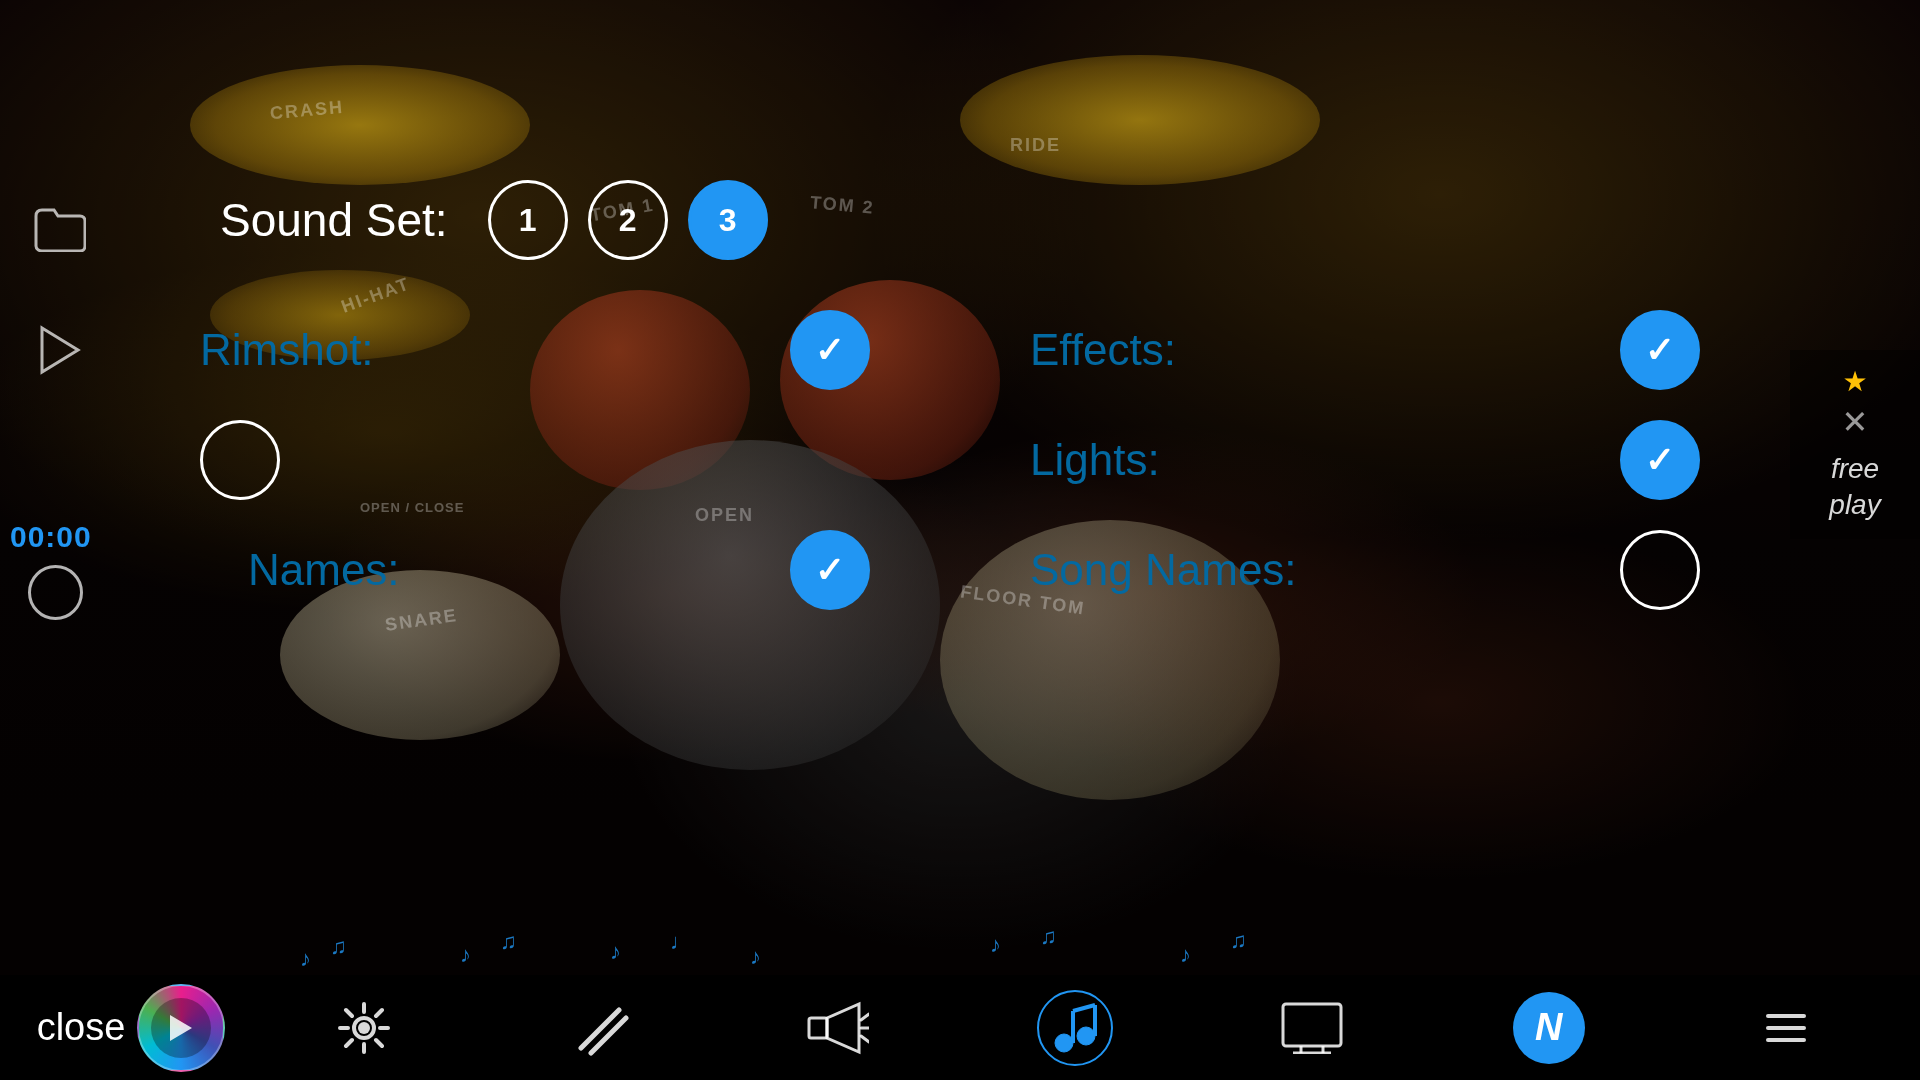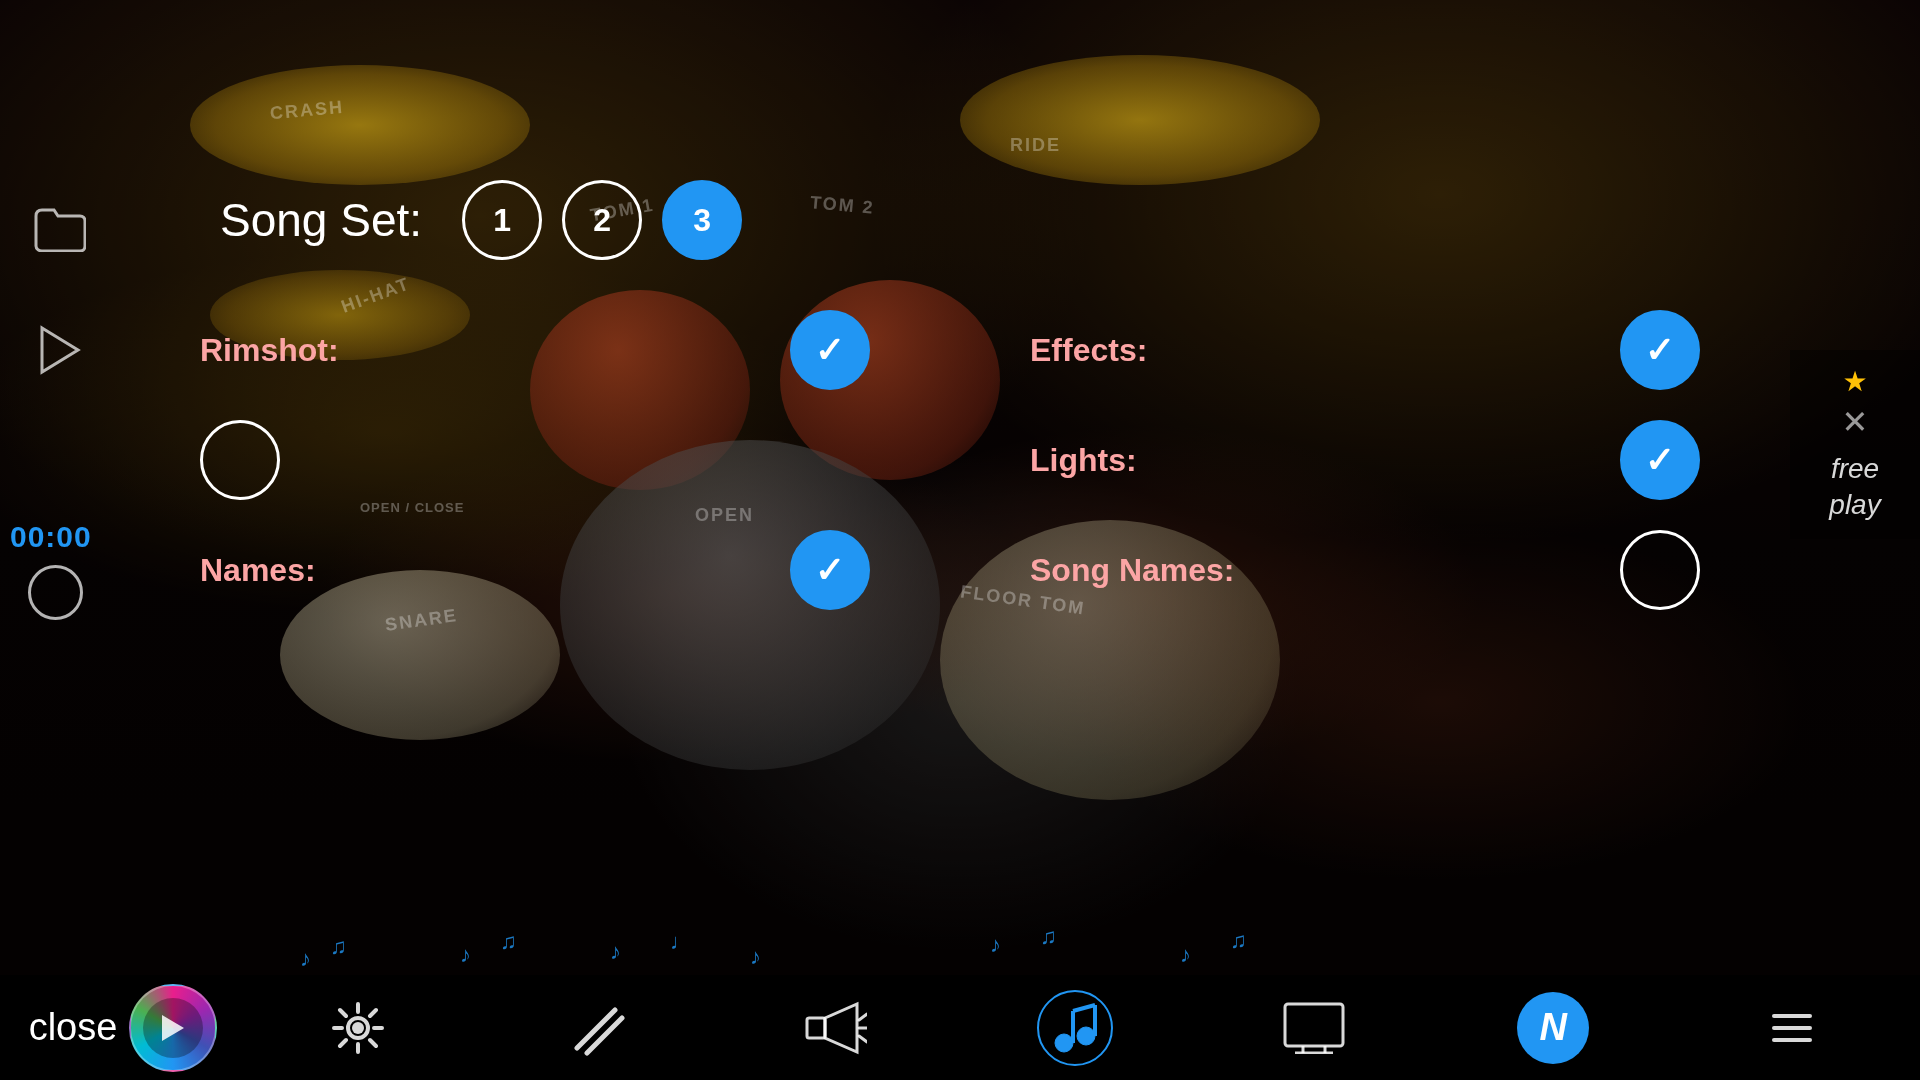--- a/index.html
+++ b/index.html
@@ -192,23 +192,23 @@
     }
 
     .setting-row {
       display: flex;
       align-items: center;
       justify-content: space-between;
       padding-right: 60px;
     }
 
     .setting-label {
-      color: #fca5a5;
-      font-size: 32px;
-      font-weight: 700;
+      color: #0369a1;
+      font-size: 44px;
+      font-weight: 400;
     }
 
     .toggle-circle {
       width: 80px;
       height: 80px;
       border-radius: 50%;
       border: 3px solid white;
       background: transparent;
       display: flex;
       align-items: center;
@@ -315,21 +315,21 @@
     .bottom-toolbar {
       position: absolute;
       bottom: 0;
       left: 0;
       right: 0;
       height: 105px;
       background: rgba(0,0,0,0.85);
       z-index: 20;
       display: flex;
       align-items: flex-start;
-      padding: 0 8px;
+      padding: 0 16px;
       gap: 0;
     }
 
     .toolbar-play-free {
       width: 88px;
       height: 88px;
       border-radius: 50%;
       overflow: hidden;
       margin-right: 30px;
       cursor: pointer;
@@ -459,42 +459,42 @@
   </div>
 </div>
 
 <div class="timer-display">00:00</div>
 
 <div class="record-btn"></div>
 
 <div class="settings-panel">
 
   <div class="sound-set-row">
-    <span class="sound-set-label">Song Set:</span>
+    <span class="sound-set-label">Sound Set:</span>
     <div class="sound-set-buttons">
       <button class="sound-set-btn">1</button>
       <button class="sound-set-btn">2</button>
       <button class="sound-set-btn active">3</button>
     </div>
   </div>
 
   <div class="settings-grid">
 
     <div>
       <div class="setting-row">
         <span class="setting-label">Rimshot:</span>
         <div class="toggle-circle checked">
           <span class="checkmark">✓</span>
         </div>
       </div>
       <div class="setting-row" style="margin-top:30px;">
         <div class="toggle-circle">
         </div>
       </div>
-      <div class="setting-row" style="margin-top:30px;">
+      <div class="setting-row" style="margin-top:30px;margin-left:48px;">
         <span class="setting-label">Names:</span>
         <div class="toggle-circle checked">
           <span class="checkmark">✓</span>
         </div>
       </div>
     </div>
 
     <div>
       <div class="setting-row">
         <span class="setting-label">Effects:</span>

